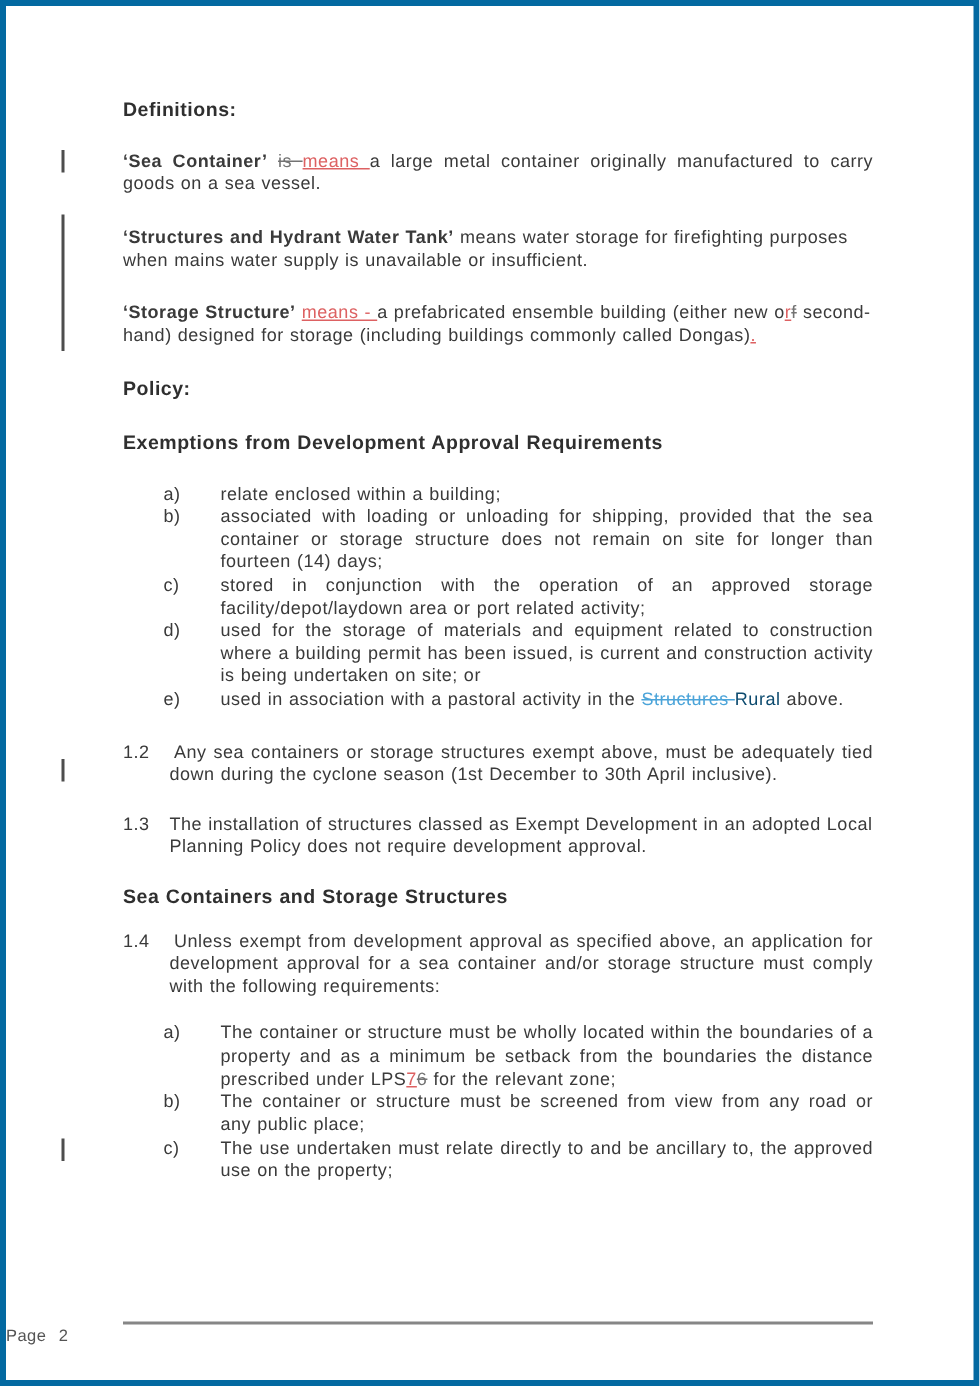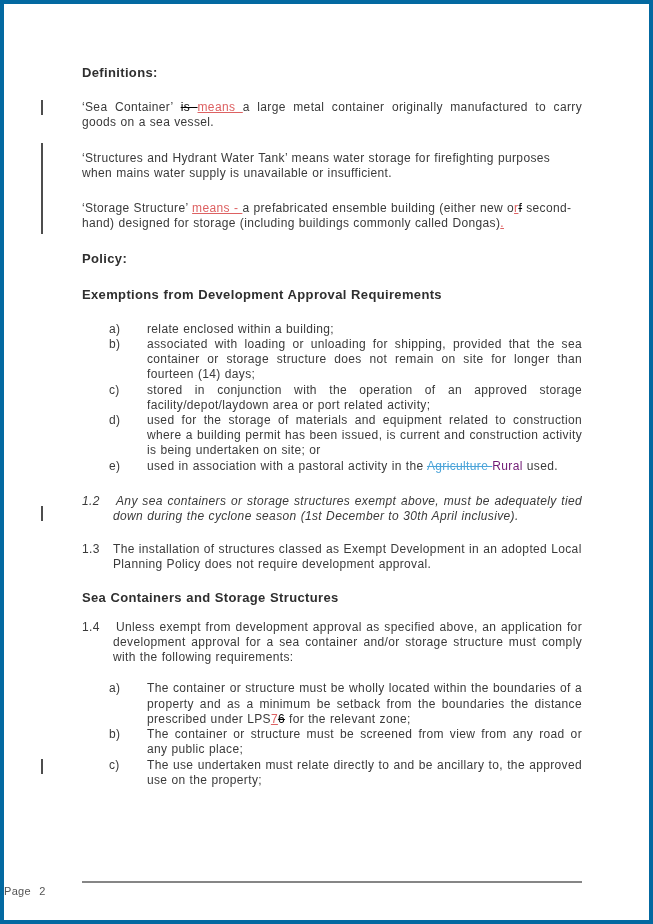--- a/index.html
+++ b/index.html
@@ -14,30 +14,30 @@
     overflow:hidden;
   }
   .content{
     position:absolute;left:78px;top:61px;width:500px;
     font-size:12px;line-height:15.2px;
     letter-spacing:0.35px;word-spacing:0.4px;
   }
   .h{font-weight:bold;font-size:13px;color:#2f2f2f;margin:0 0 20px 0;}
   .para{margin:0 0 20px 0;}
   .jst{text-align:justify;}
-  .term{font-weight:normal;}
+  .term{font-weight:bold;}
   .ins{color:#dd6162;text-decoration:underline;}
-  .del{color:#000000;text-decoration:line-through;}
-  .ins-blue{color:#701a75;}
+  .del{color:#737373;text-decoration:line-through;}
+  .ins-blue{color:#0c4a6e;}
   .del-blue{color:#4ba4d9;text-decoration:line-through;}
   .numitem{display:flex;margin:0;}
   .num{flex:none;width:31px;}
   .nbody{flex:1;}
   .mb17{margin-bottom:17px;}
-  .mb18{margin-bottom:18px;font-style:italic;}
+  .mb18{margin-bottom:18px;}
   .mb16{margin-bottom:16px;}
   .mb15{margin-bottom:15px;}
   .sublist{margin:0 0 20px 27px;}
   .sublist.last{margin-bottom:0;}
   .subitem{display:flex;}
   .sletter{flex:none;width:38px;}
   .sbody{flex:1;}
   .indent-sm{text-indent:3px;}
   .change-bar{position:absolute;left:37px;width:2px;background:#4d4d4d;}
   .footer-line{position:absolute;left:78px;top:877px;width:500px;height:2px;background:#868686;}
@@ -83,21 +83,21 @@
       <div class="subitem">
         <span class="sletter">c)</span>
         <span class="sbody jst">stored in conjunction with the operation of an approved storage facility/depot/laydown area or port related activity;</span>
       </div>
       <div class="subitem">
         <span class="sletter">d)</span>
         <span class="sbody jst">used for the storage of materials and equipment related to construction where a building permit has been issued, is current and construction activity is being undertaken on site; or</span>
       </div>
       <div class="subitem">
         <span class="sletter">e)</span>
-        <span class="sbody"><span>used in association with a pastoral activity in the </span><span class="del-blue">Agriculture </span><span class="ins-blue">Rural </span><span>used.</span></span>
+        <span class="sbody"><span>used in association with a pastoral activity in the </span><span class="del-blue">Structures </span><span class="ins-blue">Rural </span><span>above.</span></span>
       </div>
     </div>
 
     <div class="numitem mb18">
       <span class="num">1.2</span>
       <span class="nbody jst indent-sm">Any sea containers or storage structures exempt above, must be adequately tied down during the cyclone season (1st December to 30th April inclusive).</span>
     </div>
 
     <div class="numitem mb17">
       <span class="num">1.3</span>

